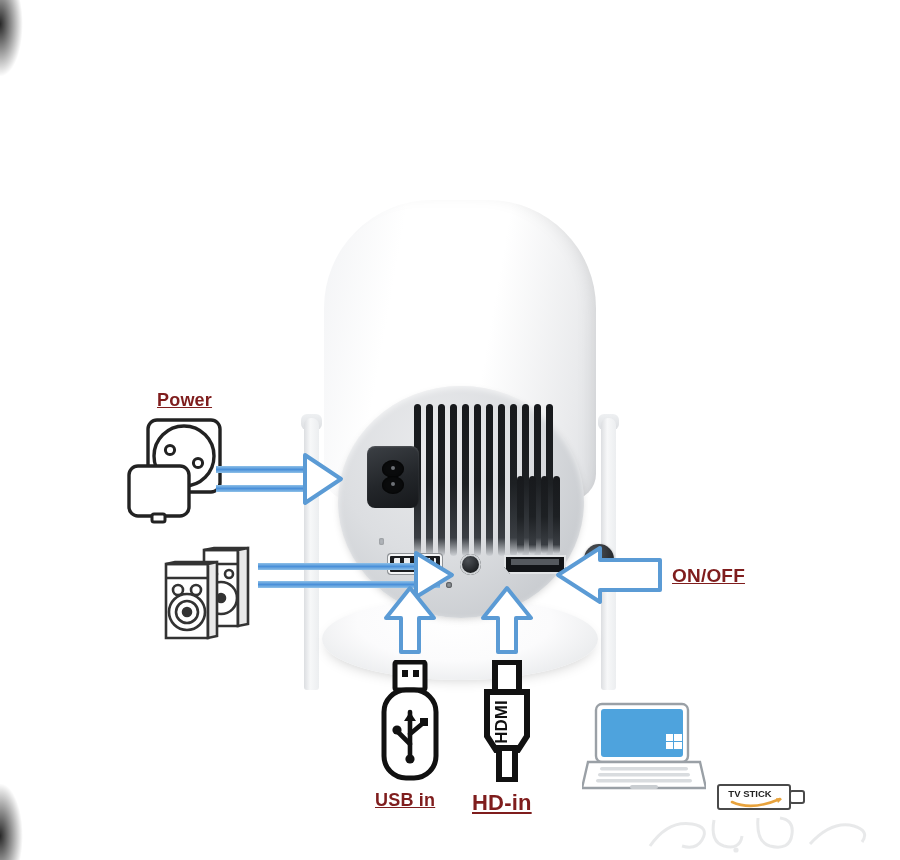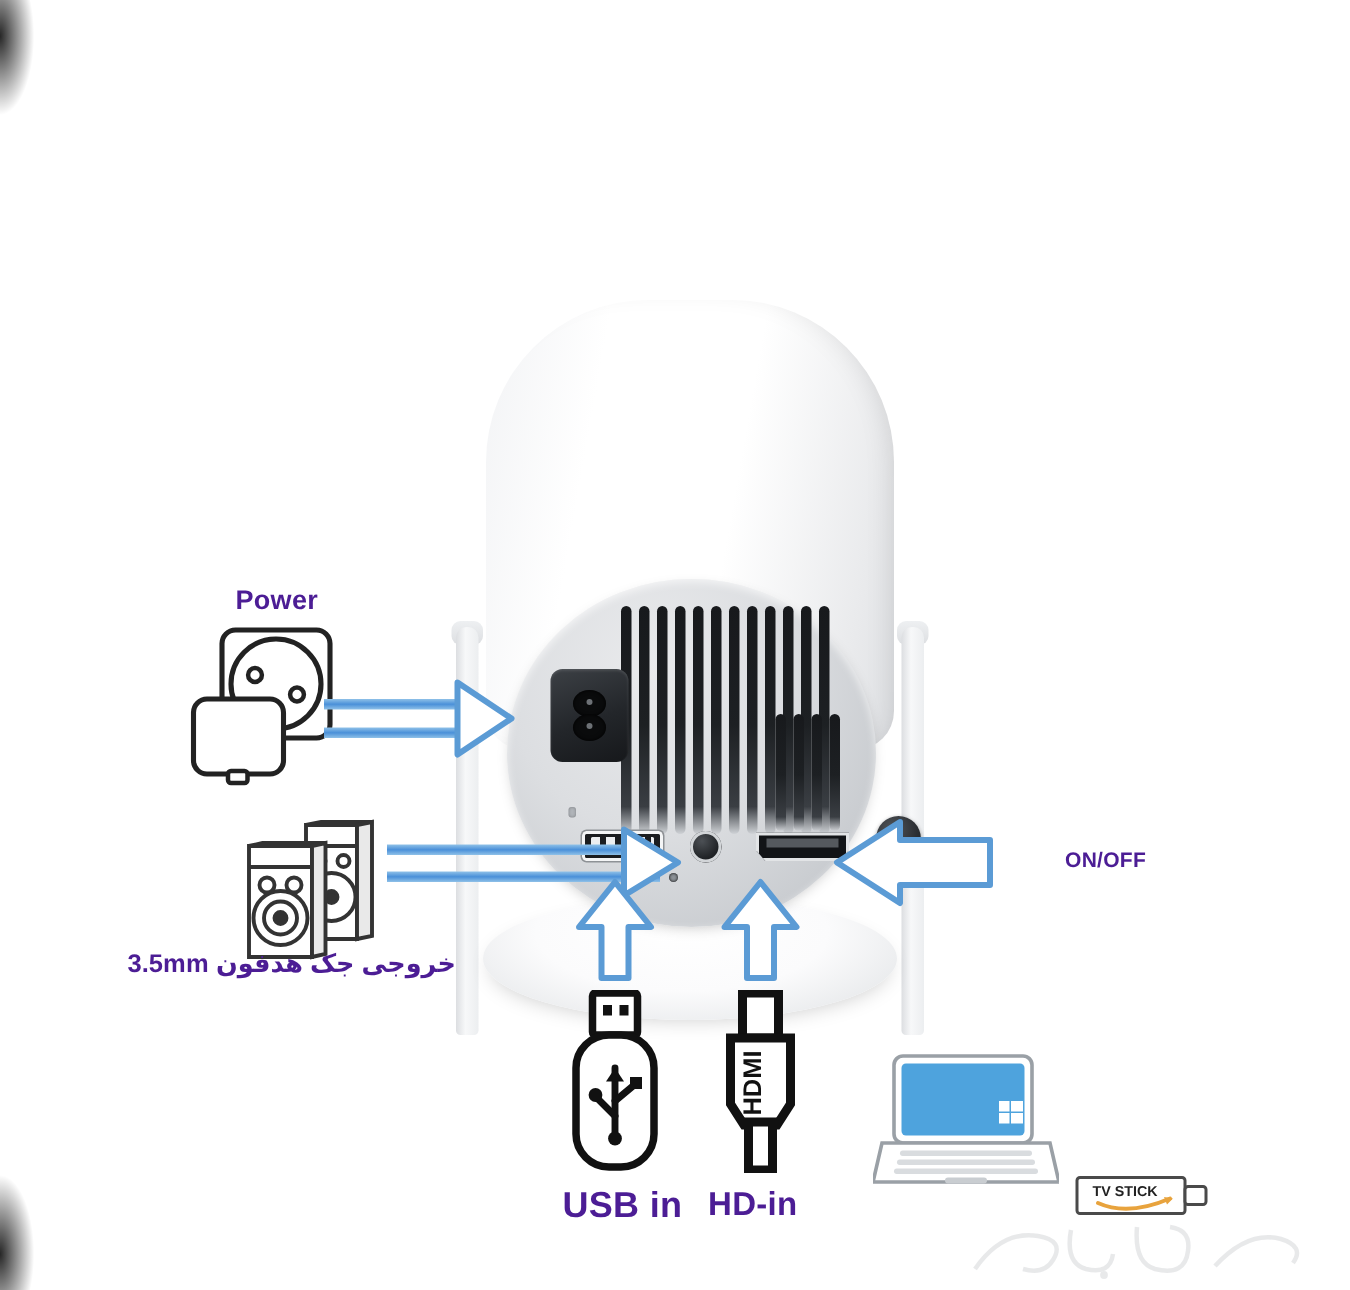--- a/index.html
+++ b/index.html
@@ -83,25 +83,25 @@
      background:#121417;box-shadow:inset 0 0 0 2px #e2e4e6,0 0 0 1px #9a9ea2;
      clip-path:polygon(0 0,100% 0,100% 62%,90% 100%,10% 100%,0 62%);}
   .hdmi-port::after{content:"";position:absolute;left:7px;top:4px;right:7px;height:6px;
      background:#55595e;}
 
   .onoff-btn{position:absolute;left:246px;top:158px;width:30px;height:30px;border-radius:50%;
      background:radial-gradient(circle at 36% 30%,#52565b,#2b2e32 58%,#17191c);
      box-shadow:0 1px 3px rgba(0,0,0,.4);}
 
   
-  .icon-label{position:absolute;color:#4c1d95;font-weight:700;letter-spacing:.2px;}
+  .icon-label{position:absolute;color:#7f1d1d;font-weight:700;letter-spacing:.2px;text-decoration:underline;}
 
   #power-label{left:157px;top:390px;font-size:18px;}
-  #onoff-label{left:710px;top:565px;font-size:14px;}
-  #usb-label{left:375px;top:790px;font-size:24px;}
+  #onoff-label{left:672px;top:565px;font-size:19px;}
+  #usb-label{left:375px;top:790px;font-size:18px;}
   #hd-label{left:472px;top:790px;font-size:22px;}
   #jack-label{left:85px;top:633px;font-size:17px;direction:rtl;white-space:nowrap;font-weight:700;}
 
   #socket-icon{position:absolute;left:126px;top:414px;width:106px;height:112px;}
   #speaker-icon{position:absolute;left:158px;top:546px;width:104px;height:96px;}
   #usb-icon{position:absolute;left:378px;top:660px;width:64px;height:122px;}
   #hdmi-icon{position:absolute;left:482px;top:660px;width:50px;height:122px;}
   #laptop-icon{position:absolute;left:582px;top:700px;width:124px;height:96px;}
   #tvstick-icon{position:absolute;left:716px;top:782px;width:92px;height:30px;}
 
@@ -283,21 +283,20 @@
 
     <g>
       <path d="M498 652 L498 618 L483 618 L507 588 L531 618 L516 618 L516 652 Z" fill="#ffffff" stroke="#5b9bd5" stroke-width="4" stroke-linejoin="round"></path>
     </g>
   </svg>
 
   <div class="icon-label" id="power-label">Power</div>
   <div class="icon-label" id="onoff-label">ON/OFF</div>
   <div class="icon-label" id="usb-label">USB in</div>
   <div class="icon-label" id="hd-label">HD-in</div>
-  <div class="icon-label" id="jack-label">خروجی جک هدفون 3.5mm</div>
 
   <svg id="watermark" viewBox="0 0 250 58">
     <g fill="none" stroke="#b9bcc0" stroke-width="3" stroke-linejoin="round">
       <path d="M10 46 q18 -26 42 -22 q18 3 10 16 q-6 10 -20 6"></path>
       <path d="M74 20 q-4 22 10 26 q16 4 18 -10"></path>
       <path d="M118 18 q-2 24 12 28 q20 5 22 -12 q2 -14 -12 -16"></path>
       <path d="M170 44 q22 -24 44 -18 q16 5 8 16"></path>
       <circle cx="96" cy="50" r="2.6" fill="#b9bcc0" stroke="none"></circle>
     </g>
   </svg>

